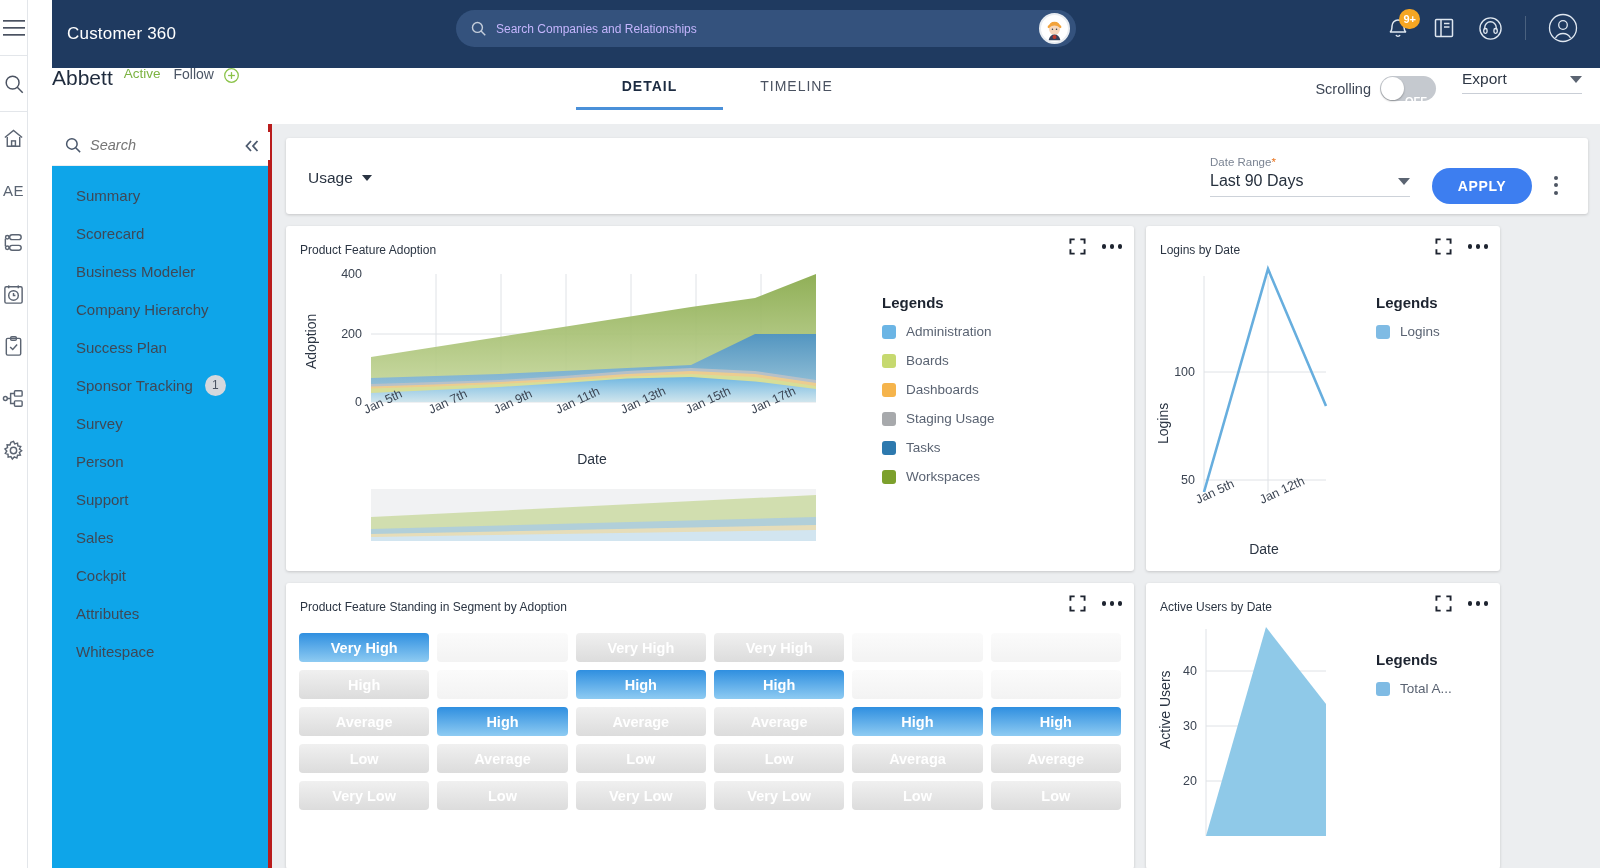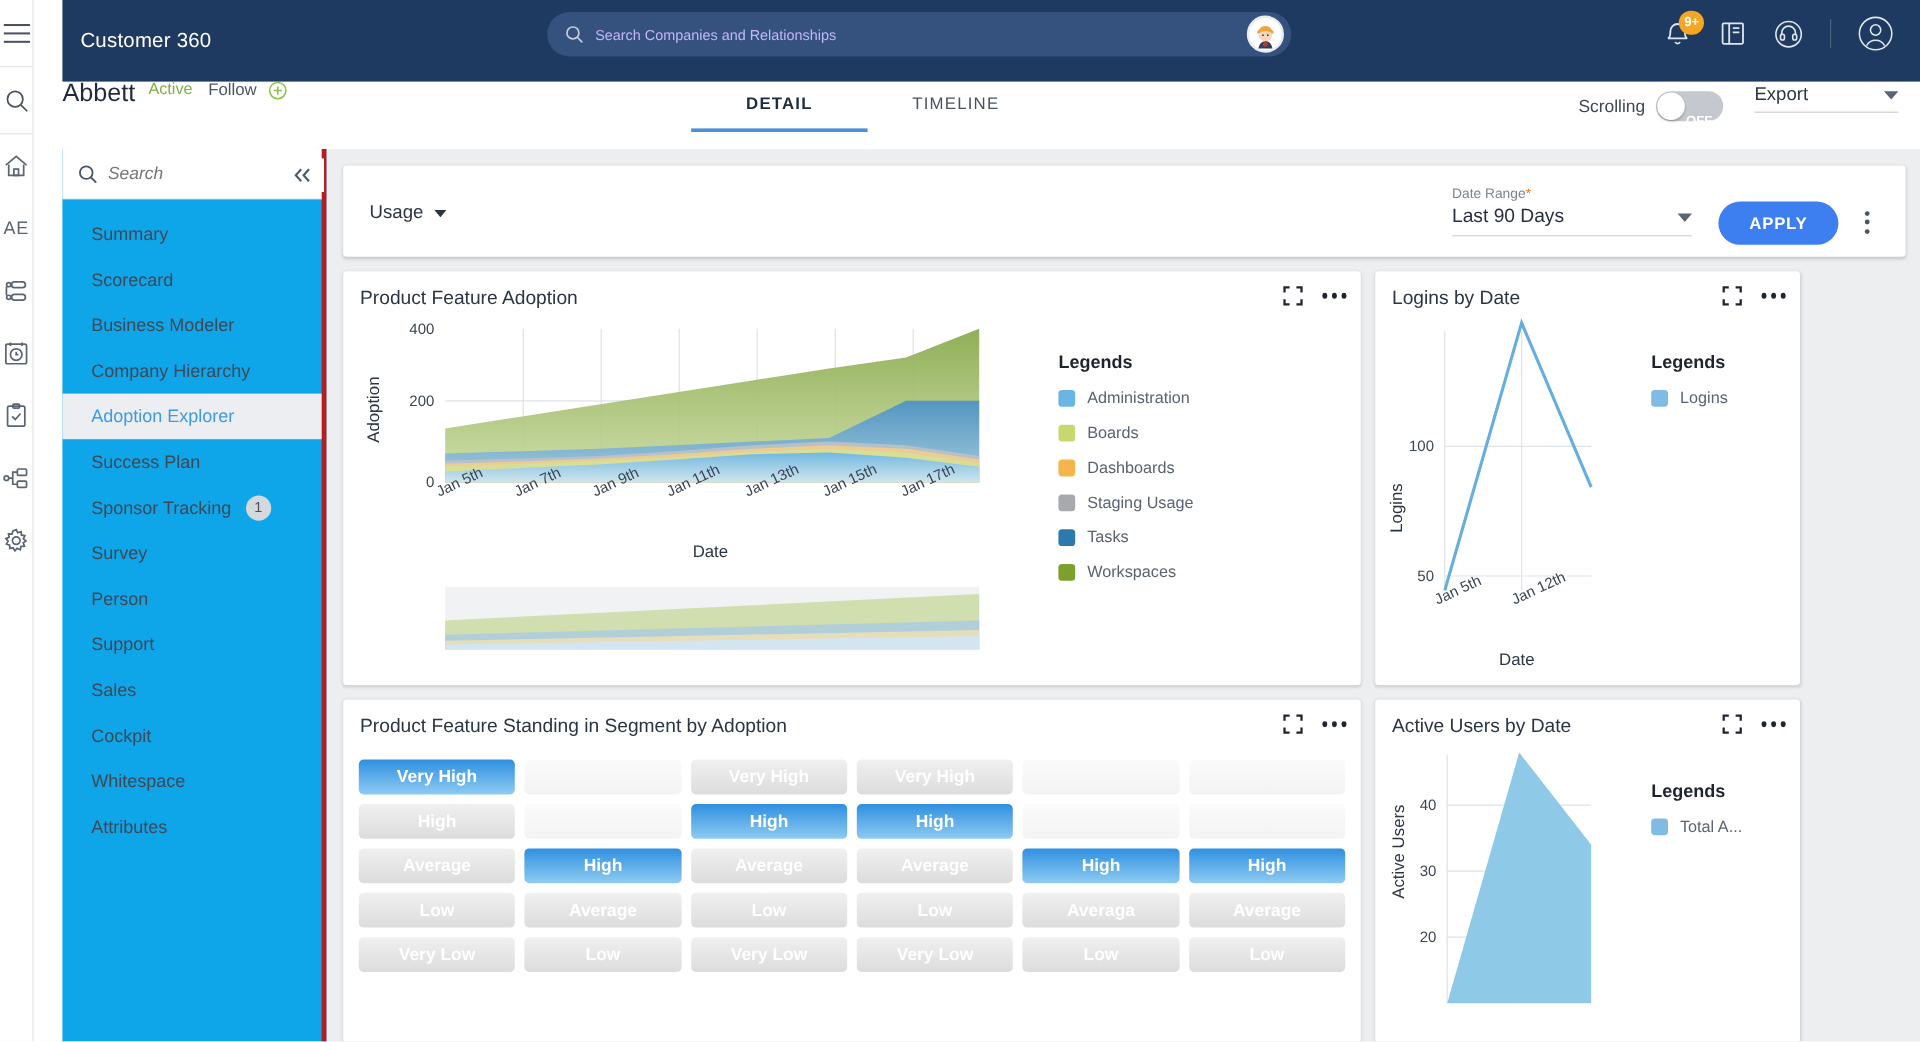--- a/index.html
+++ b/index.html
@@ -162,21 +162,21 @@
     position: absolute; right: 22px; top: 32px; width: 20px; height: 30px;
     display: flex; flex-direction: column; align-items: center; justify-content: center;
     gap: 3.5px; cursor: pointer;
   }
   .kebab i { width: 4px; height: 4px; border-radius: 50%; background: #4d5563; display: block; }
 
   .row { display: flex; gap: 12px; }
   .card-head {
     position: relative; height: 40px; padding: 14px 14px 0 14px;
   }
-  .card-title { font-size: 16px; color: #2b3543; }
+  .card-title { font-size: 12px; color: #2b3543; }
   .card-tools { position: absolute; right: 12px; top: 12px; display: flex; align-items: center; gap: 16px; }
   .expand-ico { cursor: pointer; display: flex; }
   .dots { display: flex; gap: 3.5px; cursor: pointer; align-items: center; }
   .dots i { width: 4.5px; height: 4.5px; border-radius: 50%; background: #1e2430; display: block; }
 
   .legend-box { position: absolute; }
   .legend-title { font-size: 15px; font-weight: bold; color: #1d2430; margin-bottom: 13px; }
   .legend-item { display: flex; align-items: center; gap: 10px; margin-bottom: 14px; }
   .legend-swatch { width: 14px; height: 14px; border-radius: 3px; }
   .legend-label { font-size: 13.5px; color: #5a6372; }
@@ -383,23 +383,20 @@
         </div>
       <div class="nav-item">
           <span>Scorecard</span>
         </div>
       <div class="nav-item">
           <span>Business Modeler</span>
         </div>
       <div class="nav-item">
           <span>Company Hierarchy</span>
         </div>
-      <div class="nav-item active">
-          <span>Adoption Explorer</span>
-        </div>
       <div class="nav-item">
           <span>Success Plan</span>
         </div>
       <div class="nav-item">
         <span>Sponsor Tracking</span>
         <span class="nav-count">1</span>
       </div>
       <div class="nav-item">
           <span>Survey</span>
         </div>
@@ -409,24 +406,24 @@
       <div class="nav-item">
           <span>Support</span>
         </div>
       <div class="nav-item">
           <span>Sales</span>
         </div>
       <div class="nav-item">
           <span>Cockpit</span>
         </div>
       <div class="nav-item">
+          <span>Attributes</span>
+        </div>
+      <div class="nav-item">
           <span>Whitespace</span>
-        </div>
-      <div class="nav-item">
-          <span>Attributes</span>
         </div>
     </div>
   </div>
 
   <div class="content">
 
     <div class="card filterbar">
       <div class="usage-select">
         <span>Usage</span>
         <span class="caret"></span>

